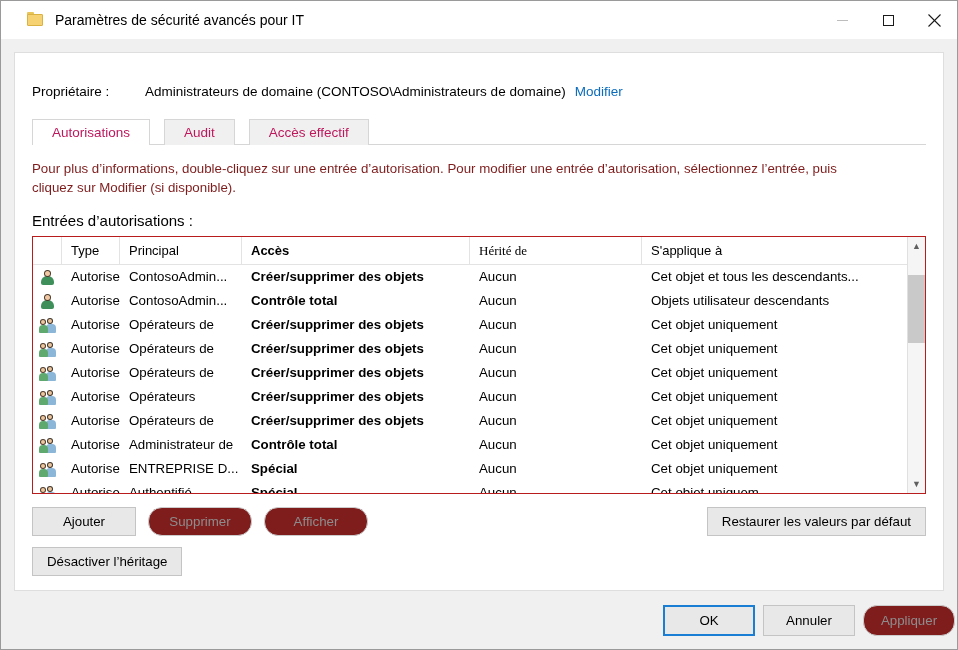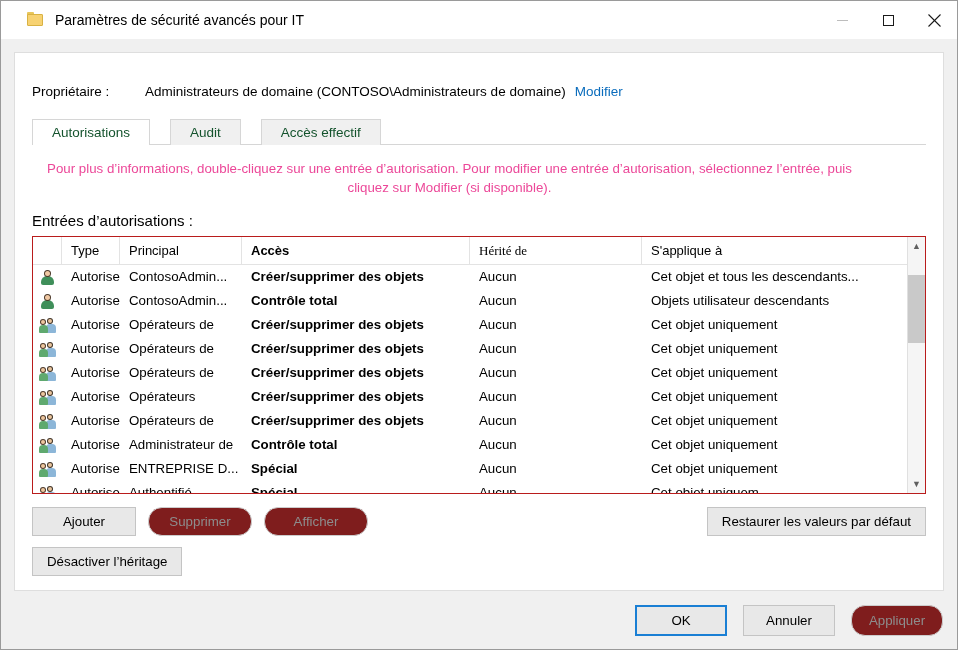--- a/index.html
+++ b/index.html
@@ -145,26 +145,26 @@
     margin-top: 18px;
     position: relative;
     height: 27px;
     border-bottom: 1px solid #d6d6d6;
   }
   .tab-item {
     height: 26px;
     line-height: 26px;
     padding: 0 19px;
     font-size: 13.5px;
-    color: #14532d;
+    color: #be185d;
     background: #f0f0f0;
     border: 1px solid #d6d6d6;
     border-bottom: none;
     box-sizing: border-box;
-    margin-right: 20px;
+    margin-right: 14px;
     white-space: nowrap;
     cursor: default;
     position: relative;
     top: 1px;
   }
   .tab-item.active {
     background: #ffffff;
     border-color: #d6d6d6;
     z-index: 2;
   }
@@ -175,23 +175,22 @@
     bottom: -1px;
     height: 1px;
     background: #ffffff;
   }
 
   
   .desc {
     margin-top: 14px;
     font-size: 13.3px;
     line-height: 19px;
-    color: #ec4899;
+    color: #7f1d1d;
     max-width: 835px;
-    text-align: center;
   }
   .entries-label {
     margin-top: 15px;
     font-size: 15px;
     color: #000;
   }
 
   
   .listbox {
     margin-top: 7px;
@@ -358,23 +357,23 @@
   .spacer { flex: 1; }
   .btnrow2 { margin-top: 11px; margin-bottom: 14px; }
 
   
   .footer {
     height: 58px;
     min-height: 58px;
     display: flex;
     align-items: center;
     justify-content: flex-end;
-    padding-right: 14px;
+    padding-right: 2px;
     background: #f0f0f0;
-    gap: 16px;
+    gap: 8px;
   }
   .btn.dlg {
     min-width: 92px;
     height: 31px;
   }
   .btn.default {
     border: 2px solid #1a7fd4;
     background: #e8e8e8;
   }
 </style>

